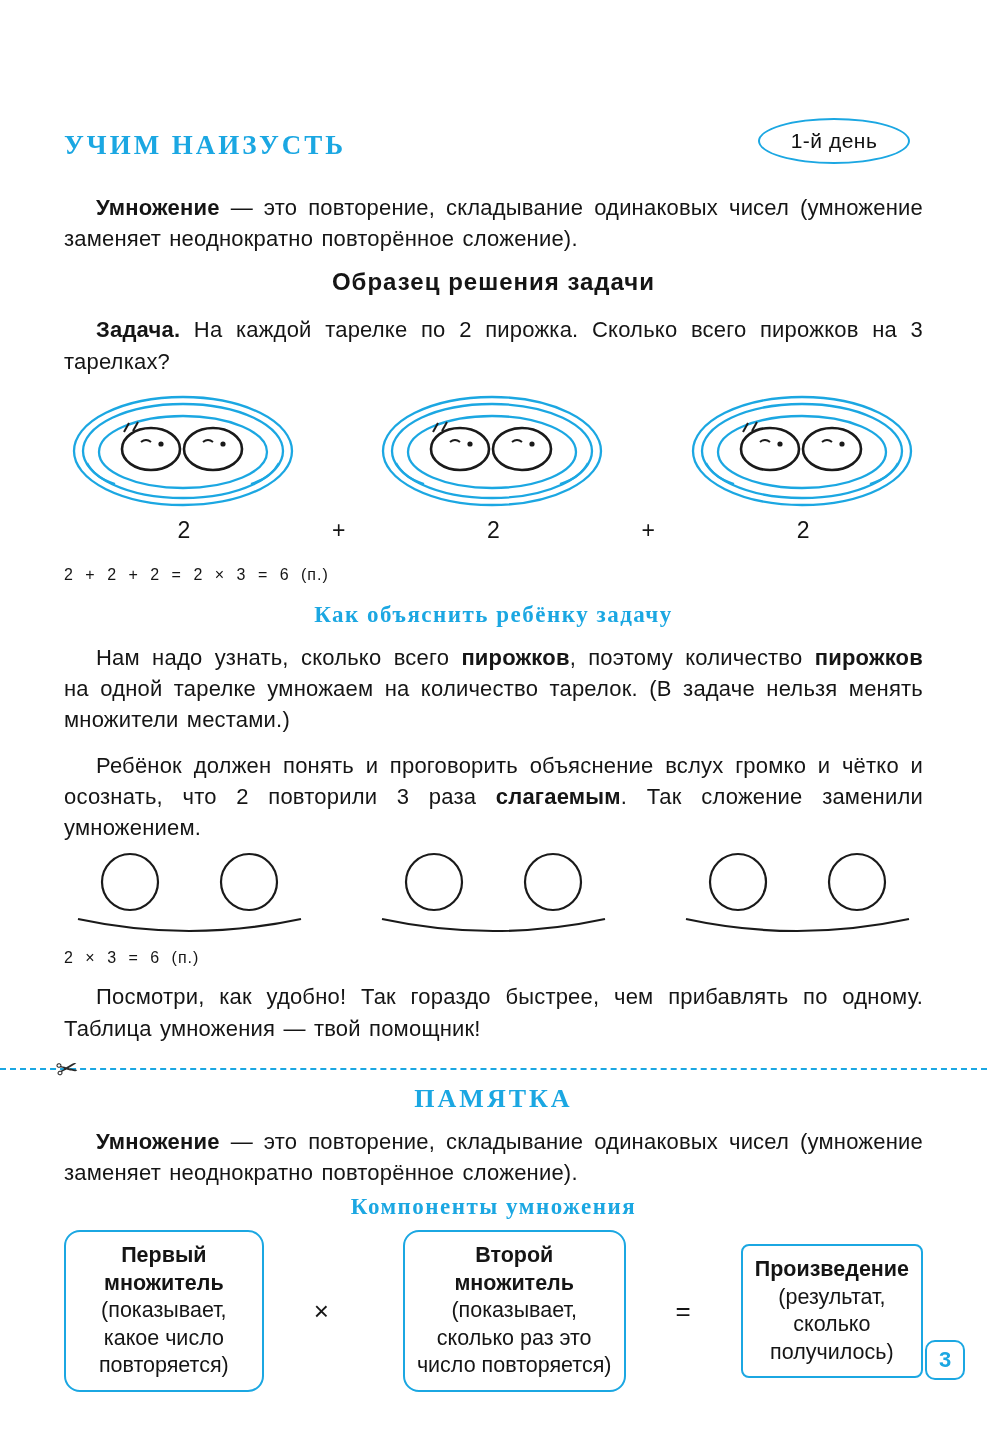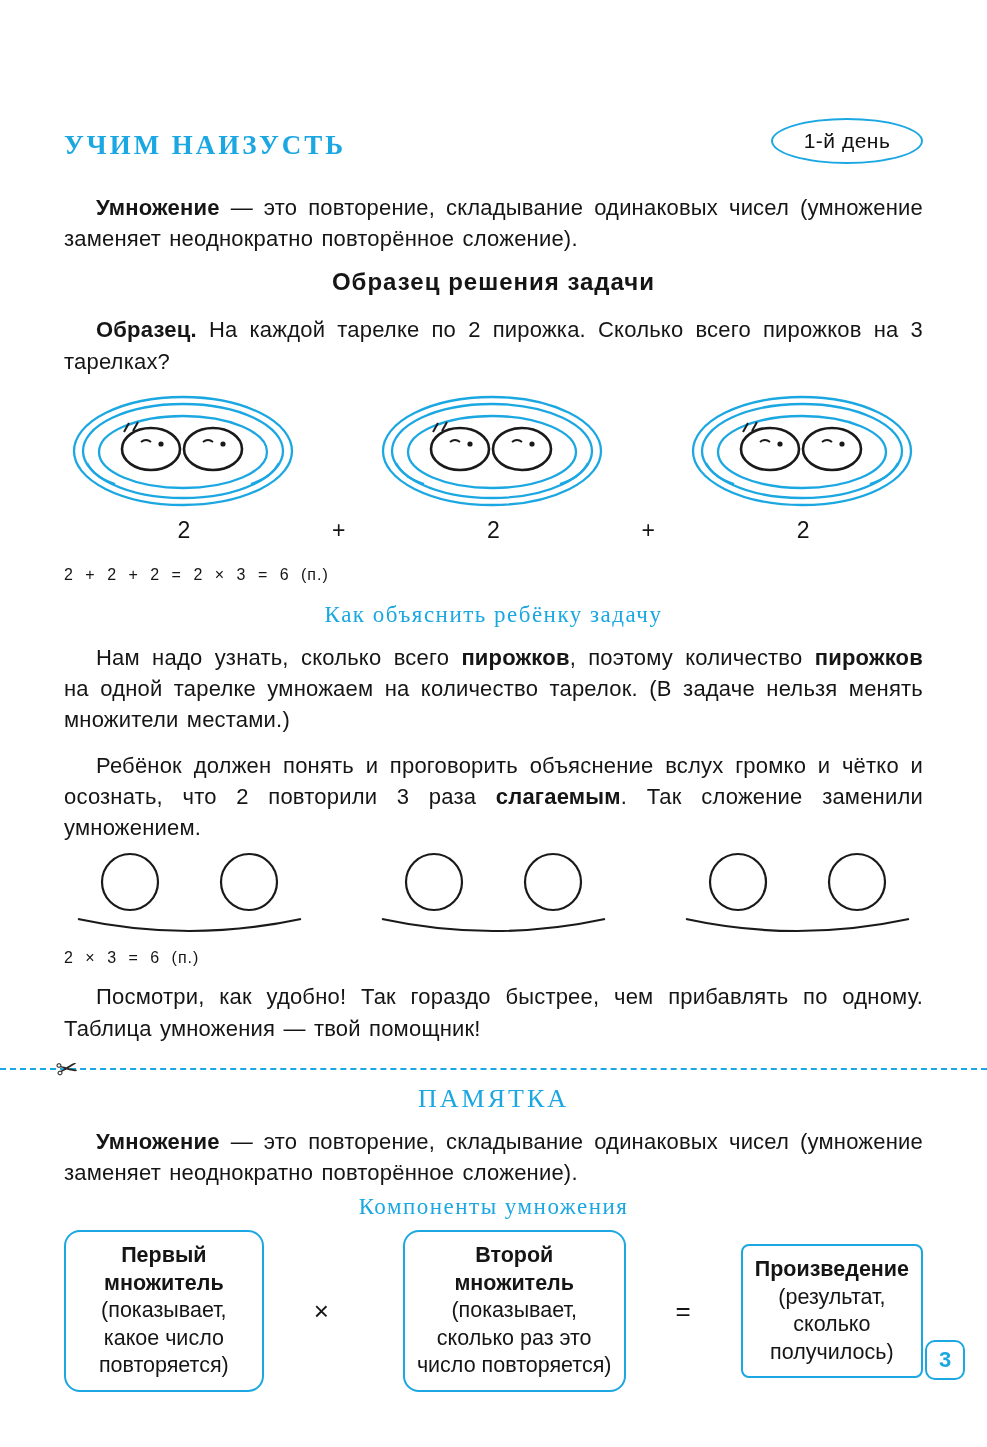--- a/index.html
+++ b/index.html
@@ -22,21 +22,21 @@
     text-align:left;
     font-family:"Liberation Serif", serif;
     font-weight:bold;
     font-size:27px;
     letter-spacing:3px;
     color:#1BA7E2;
     padding-top:8px;
     margin-top:22px;
   }
   .day-badge {
-    position:absolute; right:0; top:-4px;
+    position:absolute; right:13px; top:-4px;
     width:152px; height:46px;
     border:2.5px solid #1BA7E2;
     border-radius:50%;
     display:flex; align-items:center; justify-content:center;
     font-size:21px; color:#111; background:#fff;
     letter-spacing:0.5px;
   }
   
   .para {
     font-size:22px; line-height:1.42;
@@ -47,21 +47,21 @@
   }
   .indent { text-indent:32px; }
   .black-heading {
     text-align:center; font-weight:bold;
     font-size:24px; letter-spacing:1px;
     margin:10px 0 18px 0;
   }
   .blue-heading {
     text-align:center;
     font-family:"Liberation Serif", serif;
-    font-weight:normal;
+    font-weight:bold;
     color:#1BA7E2;
   }
   .blue-heading.md { font-size:23px; letter-spacing:1.5px; margin:14px 0 14px 0; }
   .blue-heading.lg { font-size:26px; letter-spacing:3px; margin:14px 0 12px 0; }
   .equation {
     text-align:left; font-size:16px;
     letter-spacing:1px; word-spacing:6px;
     margin:22px 0 18px 0;
   }
   .equation.tight { margin:6px 0 14px 0; }
@@ -131,21 +131,21 @@
     <div class="page-title">УЧИМ НАИЗУСТЬ</div>
     <div class="day-badge">
       <span>1-й день</span>
     </div>
   </div>
 
   <p class="para indent"><b>Умножение</b><span> — это повторение, складывание одинаковых чисел (умножение заменяет неоднократно повторённое сложение).</span></p>
 
   <div class="black-heading">Образец решения задачи</div>
 
-  <p class="para indent"><b>Образец.</b><span> На каждой тарелке по 2 пирожка. Сколько всего пирожков на 3 тарелках?</span></p>
+  <p class="para indent"><b>Задача.</b><span> На каждой тарелке по 2 пирожка. Сколько всего пирожков на 3 тарелках?</span></p>
 
   <div class="plates-grid">
     <div class="plate-cell" style="grid-area:1/1">
       <svg width="230" height="118" viewBox="0 0 230 118">
         <g fill="none" stroke="#1BA7E2" stroke-width="2.3">
           <ellipse cx="114" cy="60" rx="109" ry="54"></ellipse>
           <ellipse cx="114" cy="60" rx="100" ry="47"></ellipse>
           <ellipse cx="114" cy="61" rx="84" ry="36"></ellipse>
           <path d="M18 72 Q26 87 46 93"></path>
           <path d="M210 72 Q202 87 182 93"></path>

